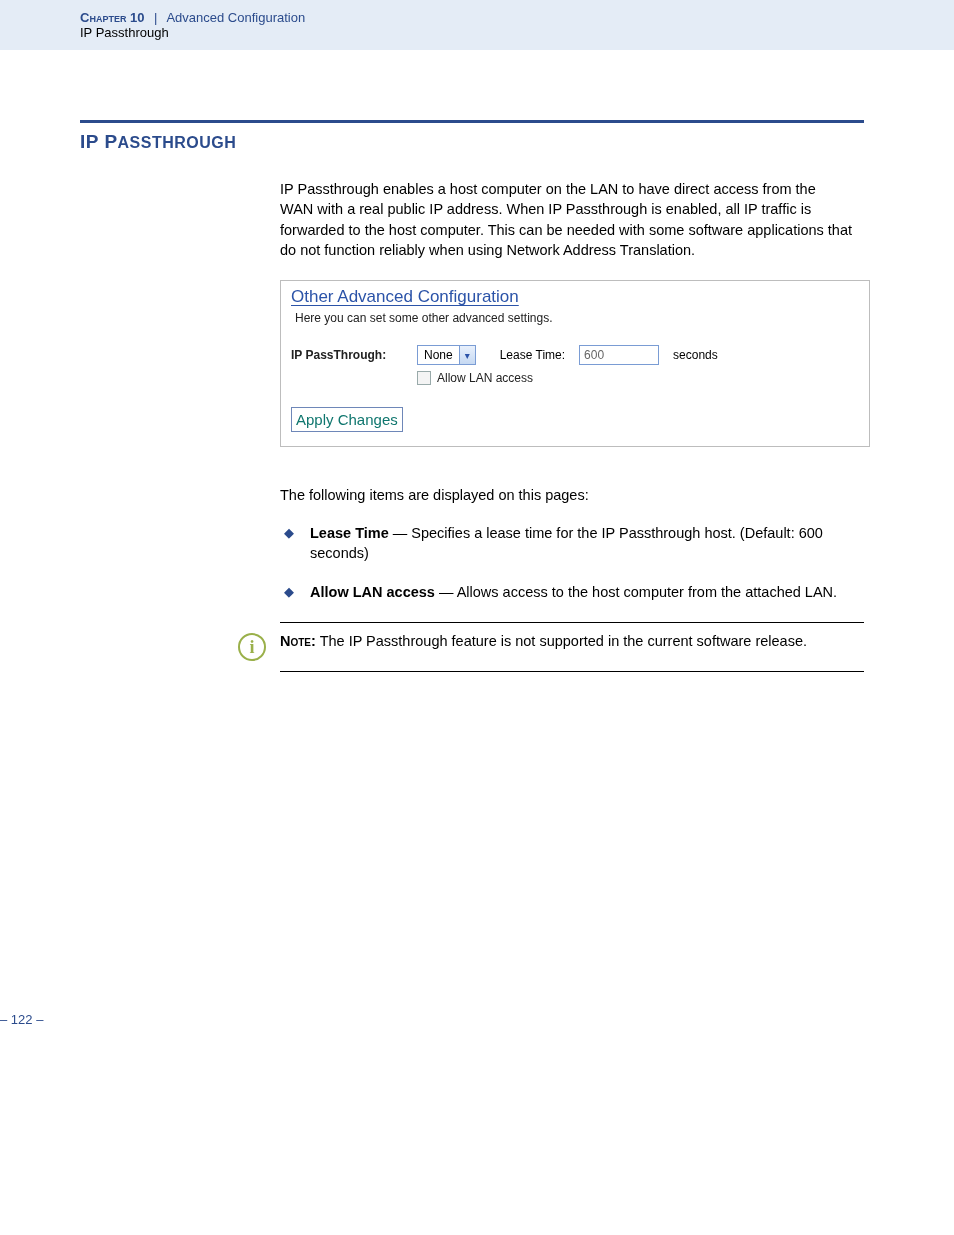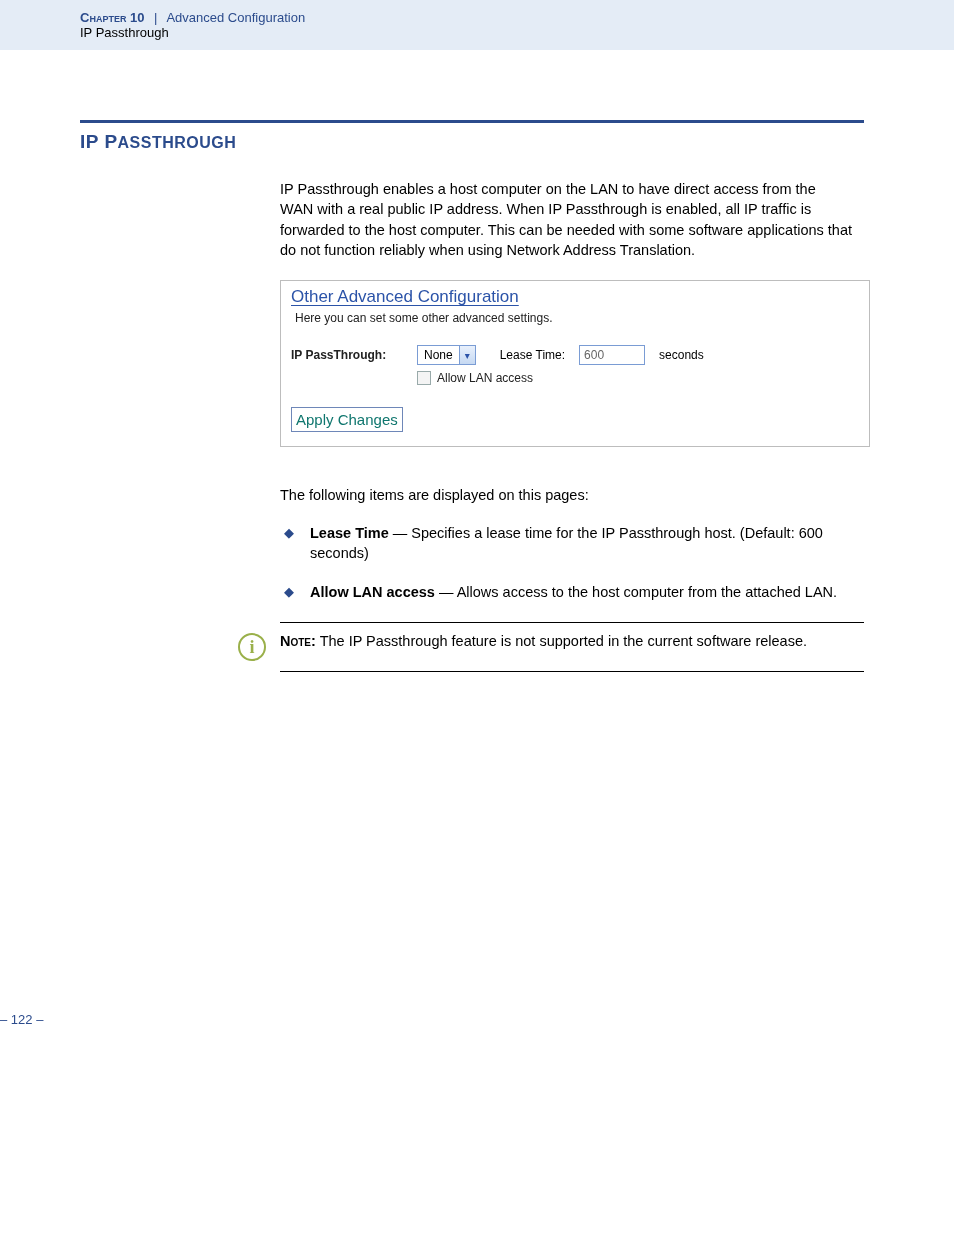--- a/index.html
+++ b/index.html
@@ -82,21 +82,21 @@
   .select-btn {
     width: 16px; height: 18px;
     background: linear-gradient(#e8f0fc,#c6d9f2);
     border-left: 1px solid #7a9cd4;
     display: flex; align-items: center; justify-content: center;
     color: #2b53a8; font-size: 10px;
   }
   .text-input {
     border: 1px solid #7a9cd4;
     height: 20px;
-    width: 66px;
+    width: 80px;
     padding: 0 4px;
     font-size: 12px;
     color: #666;
     background: #fff;
   }
   .cb {
     width: 14px; height: 14px;
     border: 1px solid #9aa;
     background: #f4f4f4;
     display: inline-block;

